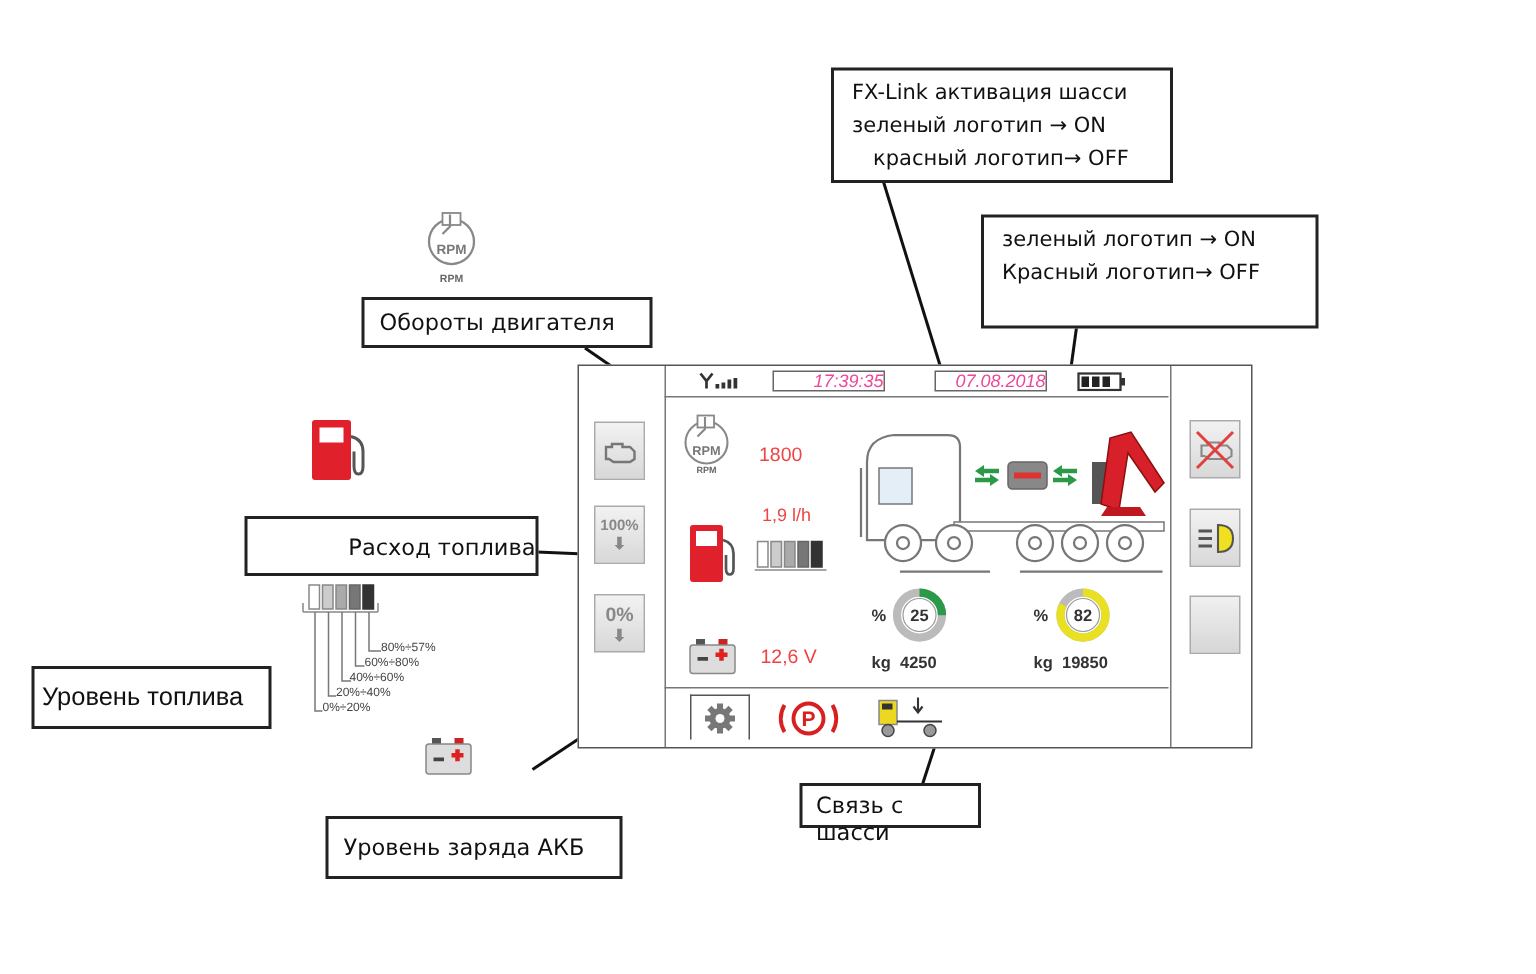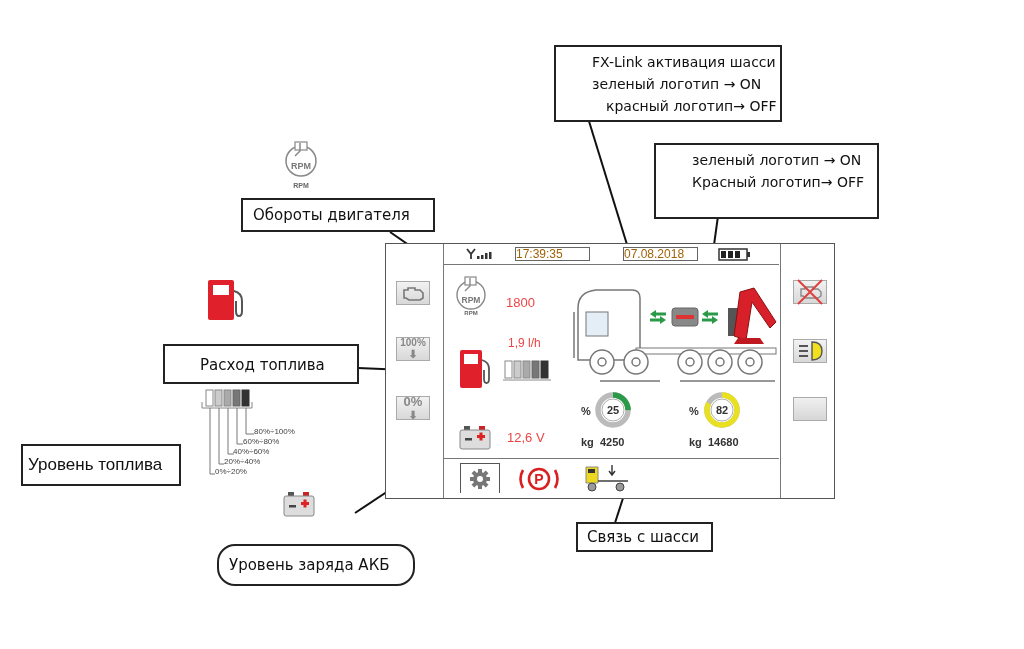--- a/index.html
+++ b/index.html
@@ -2,31 +2,31 @@
 <html><head>
 <meta charset="utf-8">
 <style>
   html, body { margin:0; padding:0; background:#ffffff; }
   body { width:1024px; height:649px; position:relative; overflow:hidden;
          font-family:"Liberation Sans", sans-serif; color:#111; }
   .abs { position:absolute; }
   .callout { position:absolute; background:#fff; border:2px solid #222; box-sizing:border-box;
              font-family:"DejaVu Sans", sans-serif; font-size:14px; color:#111; }
   .callout.serif { font-family:Liberation Sans, sans-serif; font-size:17px; }
-  .callout .ln { display:block; white-space:nowrap; line-height:22px;margin-left:24px; }
+  .callout .ln { display:block; white-space:nowrap; line-height:22px; }
   
   #screen { position:absolute; left:385px; top:243px; width:450px; height:256px;
             border:1.5px solid #555; box-sizing:border-box; background:#fff; }
   .vline { position:absolute; top:0; bottom:0; width:0; border-left:1.5px solid #777; }
   .hline { position:absolute; height:0; border-top:1.5px solid #777; }
-  .sbtn { position:absolute; width:34px; height:24px; background:linear-gradient(#f2f2f2,#d8d8d8);
+  .sbtn { position:absolute; width:34px; height:39px; background:linear-gradient(#f2f2f2,#d8d8d8);
           border:1.5px solid #aaa; box-sizing:border-box; display:flex; align-items:center; justify-content:center; }
   .sbtn span { font-size:10px; color:#888; font-weight:bold; }
   .timebox { position:absolute; top:3px; height:14px; border:1.5px solid #666; font-size:12px;
-             line-height:13px; text-align:left; color:#a16207; box-sizing:border-box; }
+             line-height:13px; text-align:right; color:#ec4899; box-sizing:border-box;font-style:italic; }
   .val { position:absolute; font-size:13px; color:#ef4444; }
   .gauge-lbl { position:absolute; font-size:11px; font-weight:bold; color:#333; }
   .legend-item { position:absolute; font-size:8px; color:#444; white-space:nowrap; }
 </style>
 </head>
 <body>
 
 <svg class="abs" style="left:0;top:0" width="1024" height="649">
   <g stroke="#111" stroke-width="2" fill="#111">
     <line x1="588" y1="118" x2="645" y2="303"></line>
@@ -47,24 +47,24 @@
 <div class="callout" style="left:554px;top:45px;width:228px;height:77px;padding:4px 0 0 12px;">
   <span class="ln">FX-Link активация шасси</span>
   <span class="ln">зеленый логотип → ON</span>
   <span class="ln" style="padding-left:14px">красный логотип→ OFF</span>
 </div>
 <div class="callout" style="left:654px;top:143px;width:225px;height:76px;padding:4px 0 0 12px;">
   <span class="ln">зеленый логотип → ON</span>
   <span class="ln">Красный логотип→ OFF</span>
 </div>
 <div class="callout" style="left:241px;top:198px;width:194px;height:34px;padding:6px 13px 0 10px;font-size:15px;">Обороты двигателя</div>
-<div class="callout" style="left:163px;top:344px;width:196px;height:40px;padding:10px 0 0 35px;font-size:15px;">Расход топлива</div>
+<div class="callout" style="left:163px;top:344px;width:196px;height:40px;padding:10px 0 0 14px;font-size:15px;text-align:right;">Расход топлива</div>
 <div class="callout serif" style="left:21px;top:444px;width:160px;height:42px;padding:9px 0 0 5px;">Уровень топлива</div>
-<div class="callout" style="left:217px;top:544px;width:198px;height:42px;padding:10px 0 0 10px;font-size:15px;border-radius:18px;">Уровень заряда АКБ</div>
-<div class="callout" style="left:533px;top:522px;width:137px;height:30px;padding:4px 0 0 9px;font-size:15px;margin-left:43px;">Связь с шасси</div>
+<div class="callout" style="left:217px;top:544px;width:198px;height:42px;padding:10px 0 0 10px;font-size:15px;">Уровень заряда АКБ</div>
+<div class="callout" style="left:533px;top:522px;width:121px;height:30px;padding:4px 0 0 9px;font-size:15px;">Связь с шасси</div>
 
 <div class="abs" style="left:283px;top:140px;width:36px;height:50px;">
   <svg width="36" height="40">
     <circle cx="18" cy="21" r="15" fill="#fff" stroke="#888" stroke-width="1.5"></circle>
     <rect x="12" y="2" width="12" height="8" fill="#fff" stroke="#888" stroke-width="1.2"></rect>
     <path d="M17 3 v8 l-5 5" stroke="#888" stroke-width="1.5" fill="none"></path>
     <text x="18" y="29" font-size="9" text-anchor="middle" fill="#777" font-family="Liberation Sans, sans-serif" font-weight="bold">RPM</text>
   </svg>
   <div style="font-size:7px;color:#666;text-align:center;font-weight:bold;margin-top:-2px">RPM</div>
 </div>
@@ -87,21 +87,21 @@
 </div>
 <svg class="abs" style="left:200px;top:408px" width="60" height="76">
   <g stroke="#777" fill="none">
     <path d="M46 0 v26 h8"></path>
       <path d="M37 0 v36 h6"></path>
       <path d="M28 0 v46 h6"></path>
       <path d="M19 0 v56 h5"></path>
       <path d="M10 0 v66 h5"></path>
   </g>
 </svg>
-<div class="legend-item" style="left:254px;top:427px">80%÷100%</div>
+<div class="legend-item" style="left:254px;top:427px">80%÷57%</div>
 <div class="legend-item" style="left:243px;top:437px">60%÷80%</div>
 <div class="legend-item" style="left:233px;top:447px">40%÷60%</div>
 <div class="legend-item" style="left:224px;top:457px">20%÷40%</div>
 <div class="legend-item" style="left:215px;top:467px">0%÷20%</div>
 
 <svg class="abs" style="left:282px;top:490px" width="34" height="28">
   <rect x="6" y="2" width="6" height="4" fill="#555"></rect>
     <rect x="21" y="2" width="6" height="4" fill="#c22"></rect>
   <rect x="2" y="6" width="30" height="20" rx="2" fill="#ddd" stroke="#888"></rect>
   <rect x="7" y="15" width="7" height="2.5" fill="#444"></rect>
@@ -231,21 +231,21 @@
   <div class="gauge-lbl" style="left:214px;top:192px">4250</div>
 
   <div class="gauge-lbl" style="left:303px;top:161px">%</div>
   <svg class="abs" style="left:318px;top:148px" width="36" height="36">
     <circle cx="18" cy="18" r="15" fill="none" stroke="#bbb" stroke-width="5.5"></circle>
     <circle id="g1arc" cx="18" cy="18" r="15" fill="none" stroke="#e8e020" stroke-width="5.5" transform="rotate(-90 18 18)" stroke-dasharray="77.2831792783089 94.24777960769379"></circle>
     <circle cx="18" cy="18" r="11" fill="#fff" stroke="#999" stroke-width="0.8"></circle>
     <text x="18" y="22" text-anchor="middle" font-size="11" font-weight="bold" fill="#333" font-family="Liberation Sans, sans-serif">82</text>
   </svg>
   <div class="gauge-lbl" style="left:303px;top:192px">kg</div>
-  <div class="gauge-lbl" style="left:322px;top:192px">14680</div>
+  <div class="gauge-lbl" style="left:322px;top:192px">19850</div>
 
   <div class="sbtn" style="left:407px;top:36px">
     <svg width="28" height="28">
       <path d="M5 11 h4 v-2 h8 v2 h5 l3 3 v4 l-3 2 h-12 l-3 -2 h-2 z" fill="none" stroke="#888" stroke-width="1.4"></path>
       <path d="M2 2 L26 26 M26 2 L2 26" stroke="#e04040" stroke-width="2"></path>
     </svg>
   </div>
   <div class="sbtn" style="left:407px;top:95px">
     <svg width="26" height="22">
       <path d="M2 6 h9 M2 11 h9 M2 16 h9" stroke="#555" stroke-width="2"></path>

